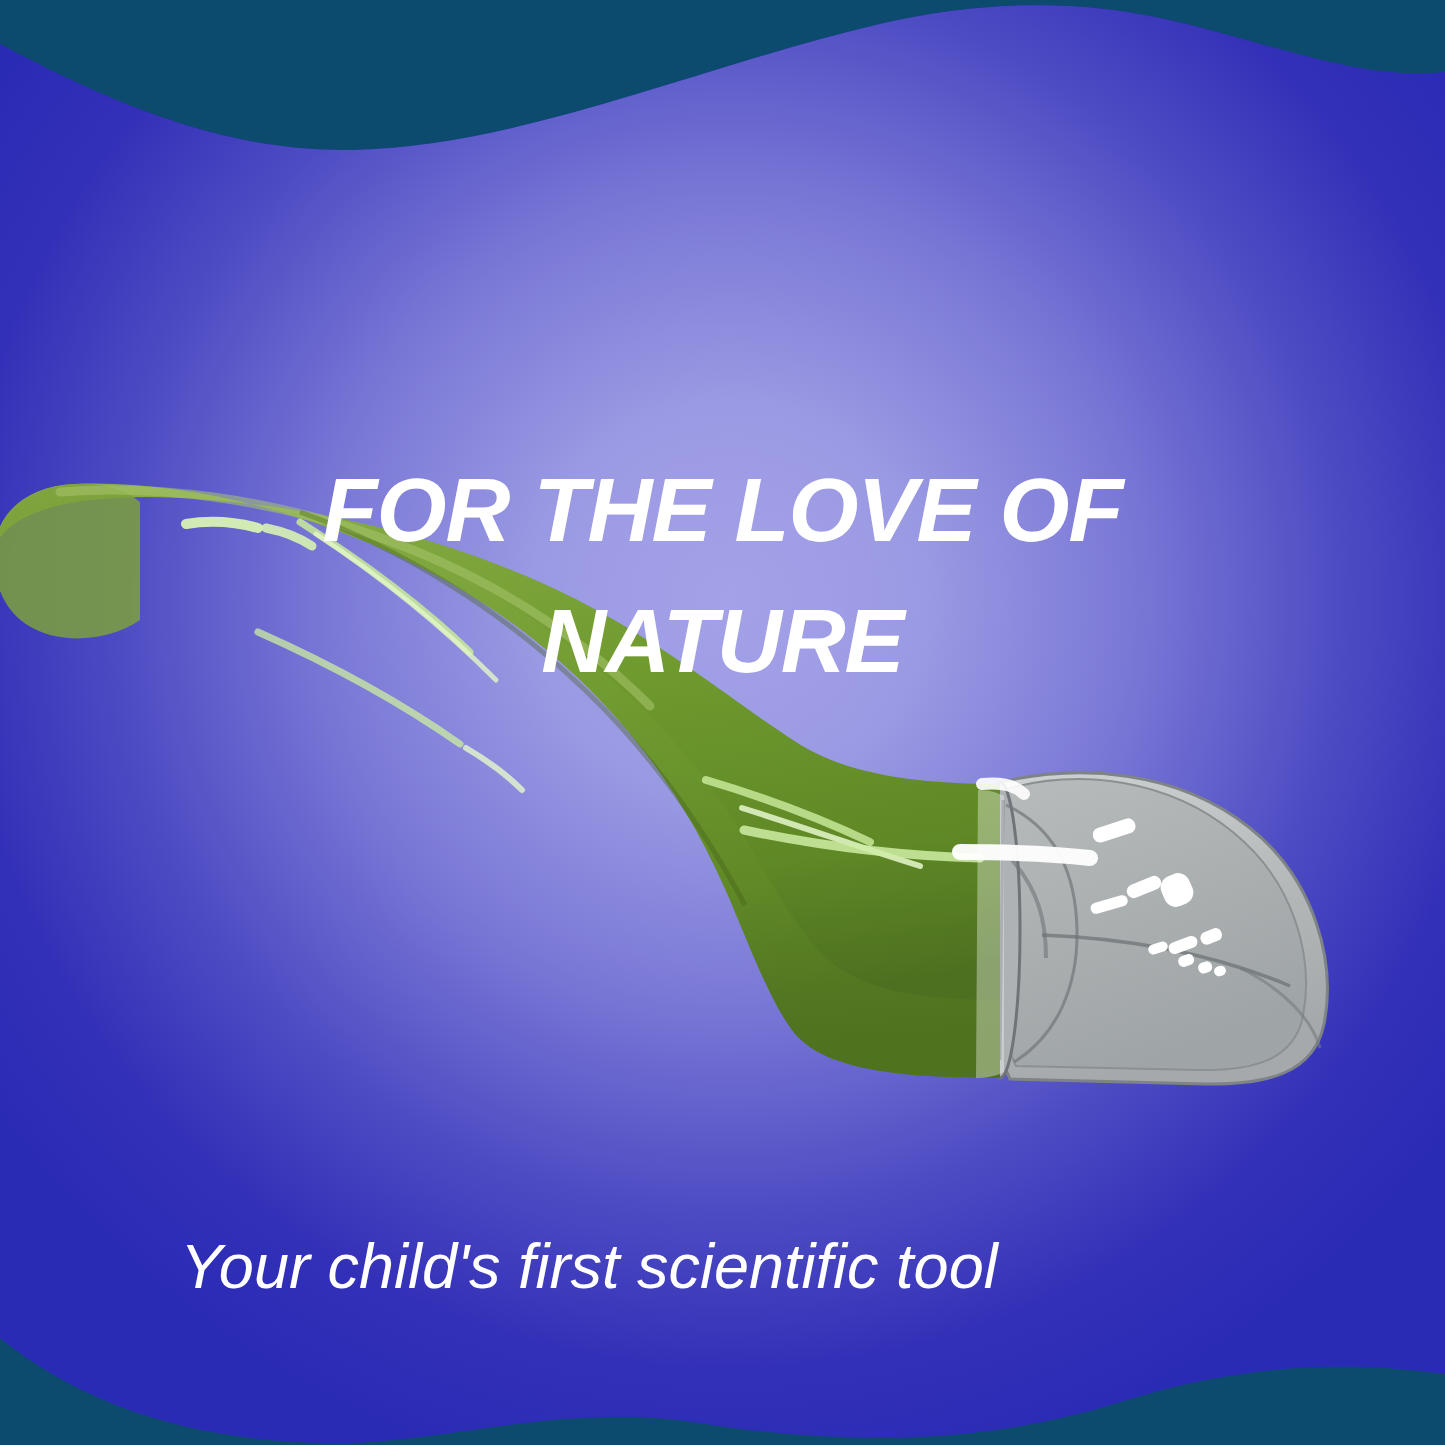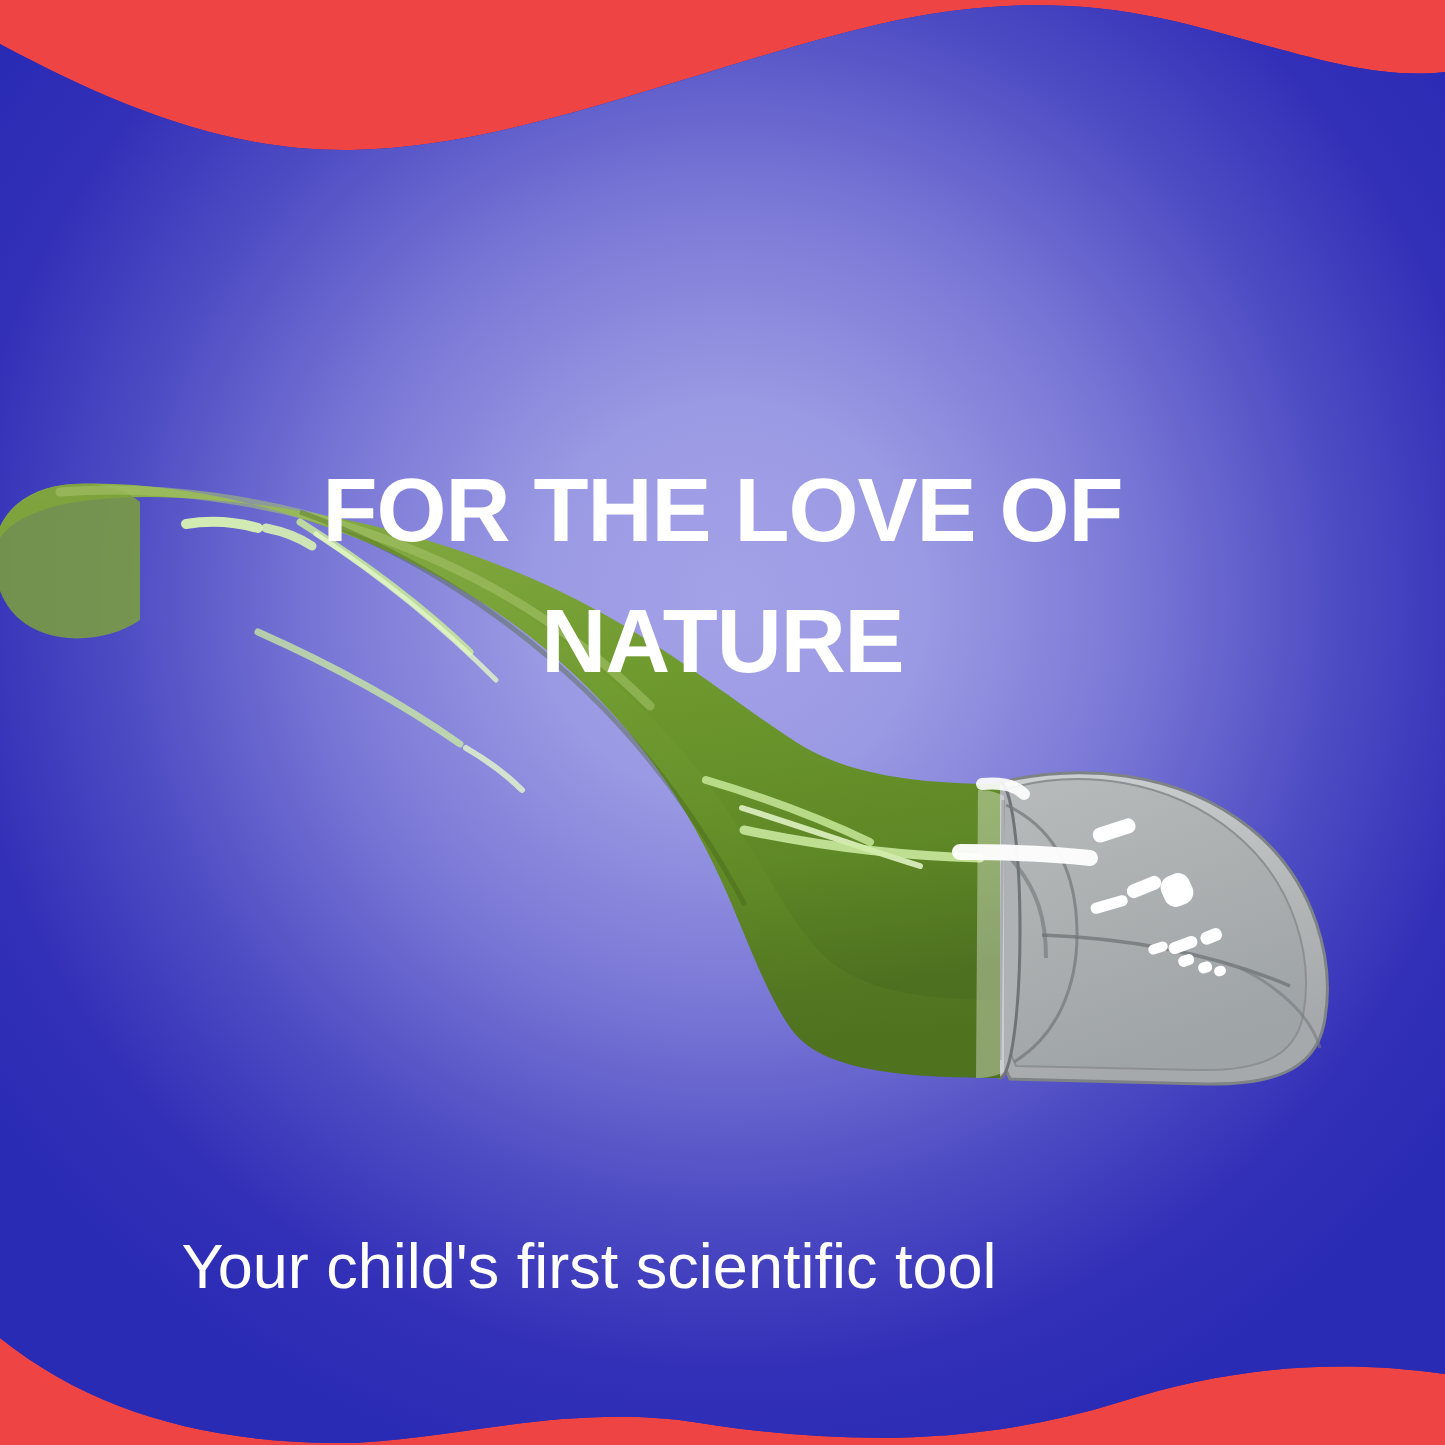--- a/index.html
+++ b/index.html
@@ -9,22 +9,23 @@
     background: #ffffff;
   }
   body {
     font-family: "Liberation Sans", sans-serif;
   }
 
   #poster {
     position: relative;
     width: 1445px;
     height: 1445px;
-    background: #ef4444;
+    background: #0c4a6e;
     overflow: hidden;
+    font-style: italic;
   }
 
   
   .bg-wave {
     position: absolute;
     inset: 0;
     width: 1445px;
     height: 1445px;
     display: block;
   }

